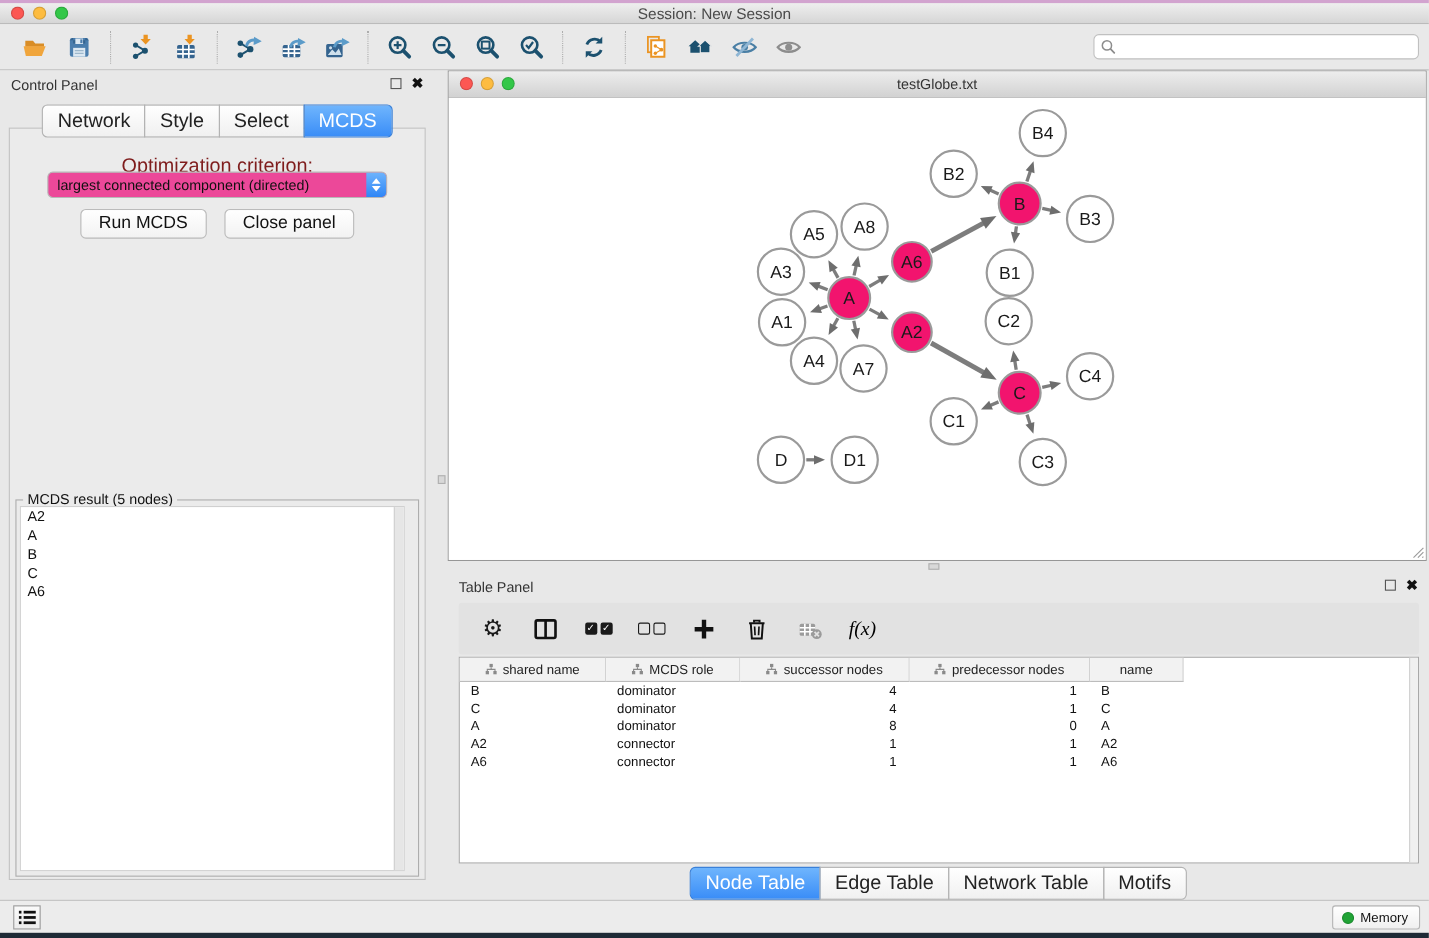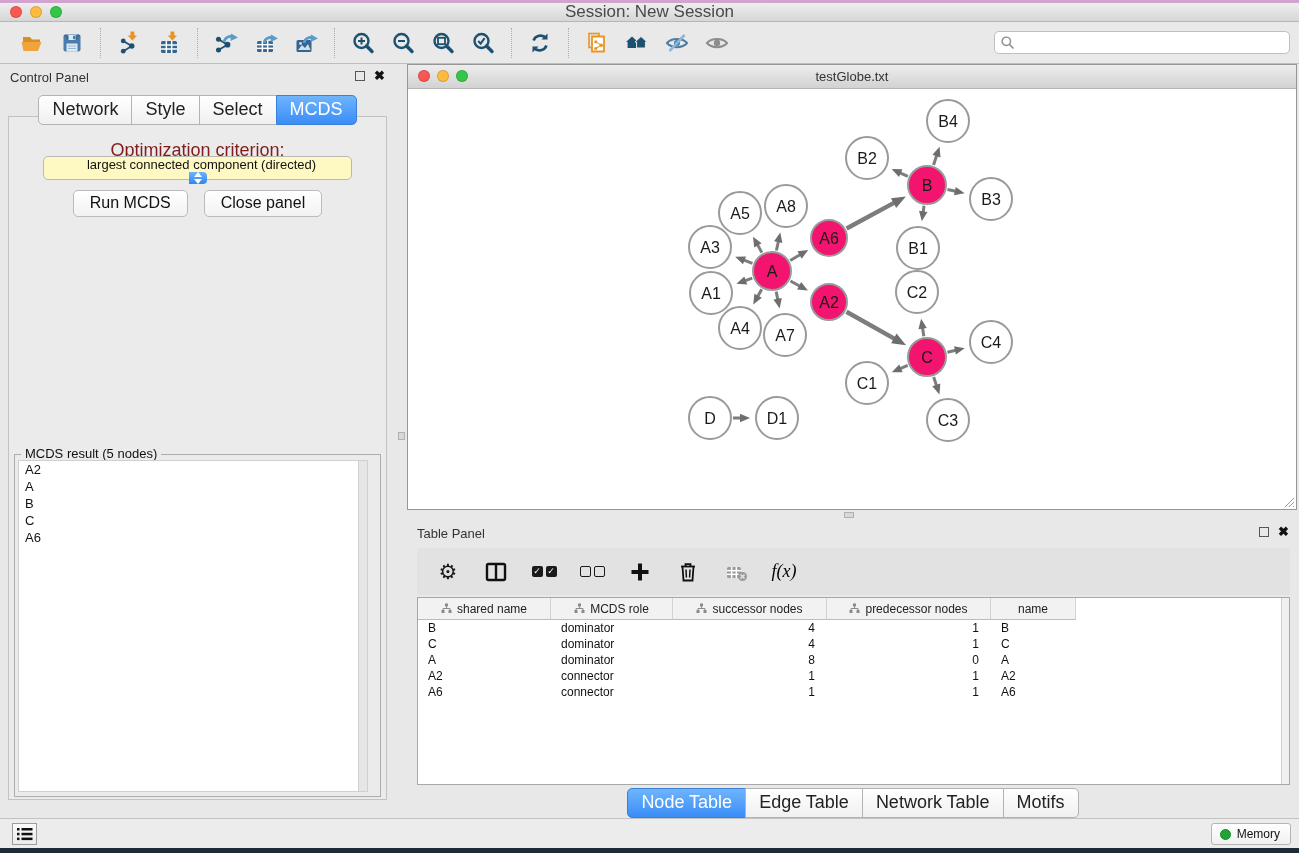--- a/index.html
+++ b/index.html
@@ -11,21 +11,21 @@
   
   .desktop-top { position:absolute; left:0; top:0; width:1299px; height:3px; background:#d2a3cf; }
   .titlebar {
     position:absolute; left:0; top:3px; width:1299px; height:19px;
     background:linear-gradient(#eeeeee,#d6d6d6); border-bottom:1px solid #b6b6b6;
     display:flex; align-items:center; justify-content:center;
   }
   .traffic { position:absolute; left:10px; top:3px; display:flex; gap:8px; }
   .light { width:12px; height:12px; border-radius:50%; border:1px solid rgba(0,0,0,.15); }
   .light.red { background:#fc5753; } .light.yellow { background:#fdbc40; } .light.green { background:#33c748; }
-  .session-title { font-size:17px; color:#4a4a4a; }
+  .session-title { font-size:14px; color:#4a4a4a; }
   
   .toolbar {
     position:absolute; left:0; top:22px; width:1299px; height:42px;
     background:#e9e9e9; border-bottom:1px solid #bdbdbd;
     display:flex; align-items:center; padding-left:12px;
   }
   .tb-btn { width:40px; height:36px; display:flex; align-items:center; justify-content:center; background:transparent; border:none; }
   .tb-sep { width:1px; height:30px; margin:0 8px; border-left:1px dotted #adadad; }
   .search-box {
     position:absolute; right:9px; top:9px; width:296px; height:23px;
@@ -53,22 +53,22 @@
   .tab:first-child { border-radius:5px 0 0 5px; margin-left:0; }
   .tab:last-child { border-radius:0 5px 5px 0; }
   .tab.active { background:linear-gradient(#6fb5fd,#3a8df7); color:#fff; border-color:#3a80d8; }
   .cp-content {
     position:absolute; left:8px; top:52px; width:379px; height:684px;
     background:#ebebeb; border:1px solid #c2c2c2; z-index:1;
   }
   .opt-label { position:absolute; left:0; top:76px; width:395px; text-align:center; font-size:18px; color:#7f1d1d; z-index:2; }
   .dropdown {
     position:absolute; left:43px; top:92px; width:309px; height:24px; z-index:2;
-    background:#fef9c3; border:1px solid #b8b8b8; border-radius:5px;
-    display:flex; align-items:center;flex-direction:column;
+    background:#ec4899; border:1px solid #b8b8b8; border-radius:5px;
+    display:flex; align-items:center;
   }
   .dropdown .dd-text { flex:1; padding-left:8px; font-size:13px; color:#111; white-space:nowrap; }
   .dd-stepper {
     width:18px; height:22px; border-radius:0 4px 4px 0;
     background:linear-gradient(#6db3fc,#2f86f6);
     display:flex; flex-direction:column; align-items:center; justify-content:center; gap:2px;
   }
   .dd-stepper .up, .dd-stepper .down { width:0; height:0; border-left:4px solid transparent; border-right:4px solid transparent; }
   .dd-stepper .up { border-bottom:5px solid #fff; }
   .dd-stepper .down { border-top:5px solid #fff; }

